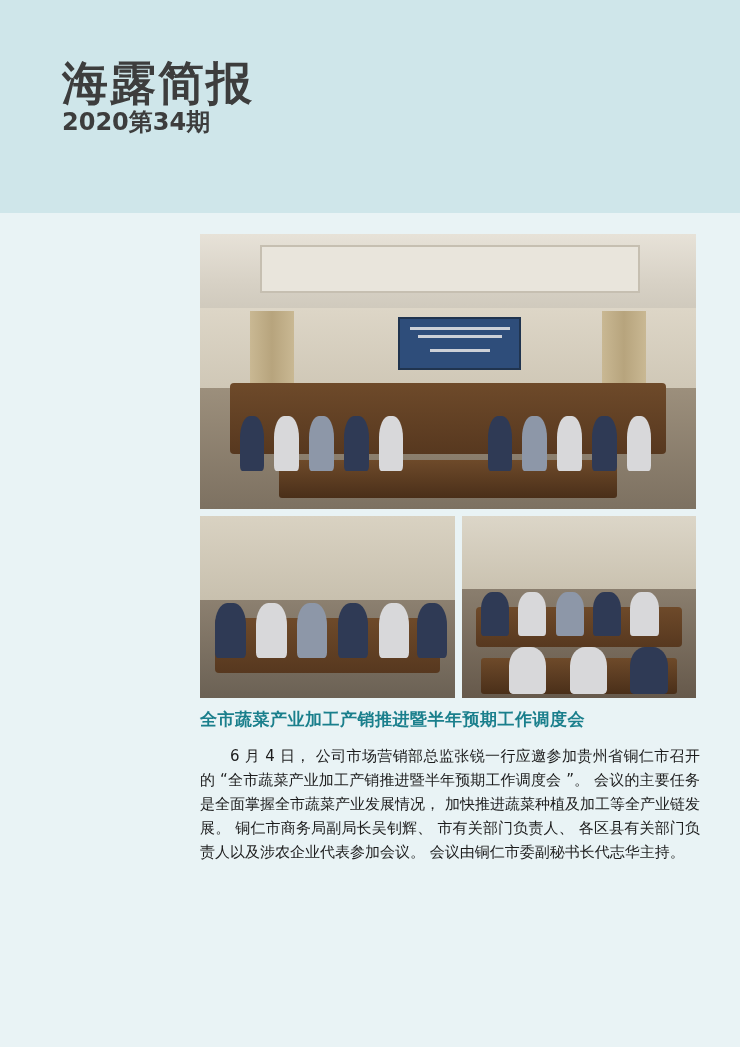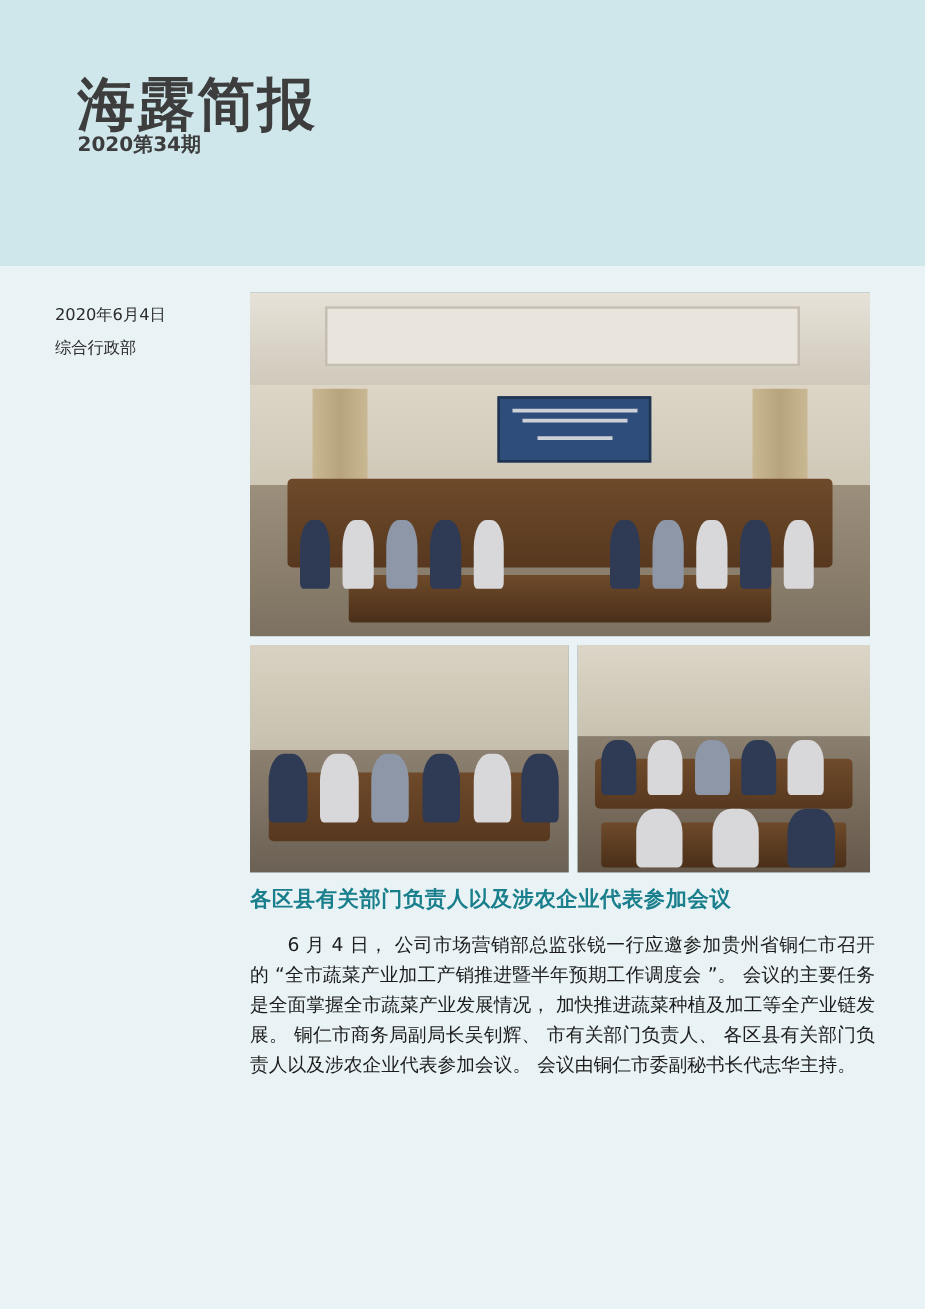--- a/index.html
+++ b/index.html
@@ -40,21 +40,21 @@
   }
   .banner-title .main {
     font-family: "DejaVu Sans", "Liberation Sans", sans-serif;
     font-size: 46px;
     font-weight: bold;
     color: #3d3d3d;
     letter-spacing: 2px;
     line-height: 1;
   }
   .banner-title .issue {
-    font-size: 16px;
+    font-size: 24px;
     font-weight: bold;
     color: #3d3d3d;
     margin-left: 10px;
     letter-spacing: 0px;
   }
   
   .body-bg {
     position: absolute;
     left: 0;
     top: 213px;
@@ -212,24 +212,20 @@
 
   <div class="banner">
     <div class="banner-title">
       <span class="main">海露简报</span>
       <span class="issue">2020第34期</span>
     </div>
   </div>
 
   <div class="body-bg"></div>
 
-  <div class="meta">
-    <div>2020年6月4日</div>
-    <div>综合行政部</div>
-  </div>
 
   <div class="photo photo-main">
     <div class="scene">
       <div class="sc-ceiling"></div>
       <div class="sc-ceilpanel"></div>
       <div class="sc-wall"></div>
       <div class="sc-curtain-l"></div>
       <div class="sc-curtain-r"></div>
       <div class="sc-screen">
         <div class="ln" style="top:18%; width:84%;"></div>
@@ -276,19 +272,19 @@
       <div class="person w" style="left:24%; width:12%; height:24%; bottom:34%;"></div>
       <div class="person l" style="left:40%; width:12%; height:24%; bottom:34%;"></div>
       <div class="person b" style="left:56%; width:12%; height:24%; bottom:34%;"></div>
       <div class="person w" style="left:72%; width:12%; height:24%; bottom:34%;"></div>
       <div class="person w" style="left:20%; width:16%; height:26%; bottom:2%;"></div>
       <div class="person w" style="left:46%; width:16%; height:26%; bottom:2%;"></div>
       <div class="person b" style="left:72%; width:16%; height:26%; bottom:2%;"></div>
     </div>
   </div>
 
-  <div class="article-title">各区县有关部门负责人以及涉农企业代表参加会议</div>
+  <div class="article-title">全市蔬菜产业加工产销推进暨半年预期工作调度会</div>
 
   <div class="article-body">
     <p>6 月 4 日， 公司市场营销部总监张锐一行应邀参加贵州省铜仁市召开的 “全市蔬菜产业加工产销推进暨半年预期工作调度会 ”。 会议的主要任务是全面掌握全市蔬菜产业发展情况， 加快推进蔬菜种植及加工等全产业链发展。 铜仁市商务局副局长吴钊辉、 市有关部门负责人、 各区县有关部门负责人以及涉农企业代表参加会议。 会议由铜仁市委副秘书长代志华主持。</p>
   </div>
 
 </div>
 
 </body></html>

